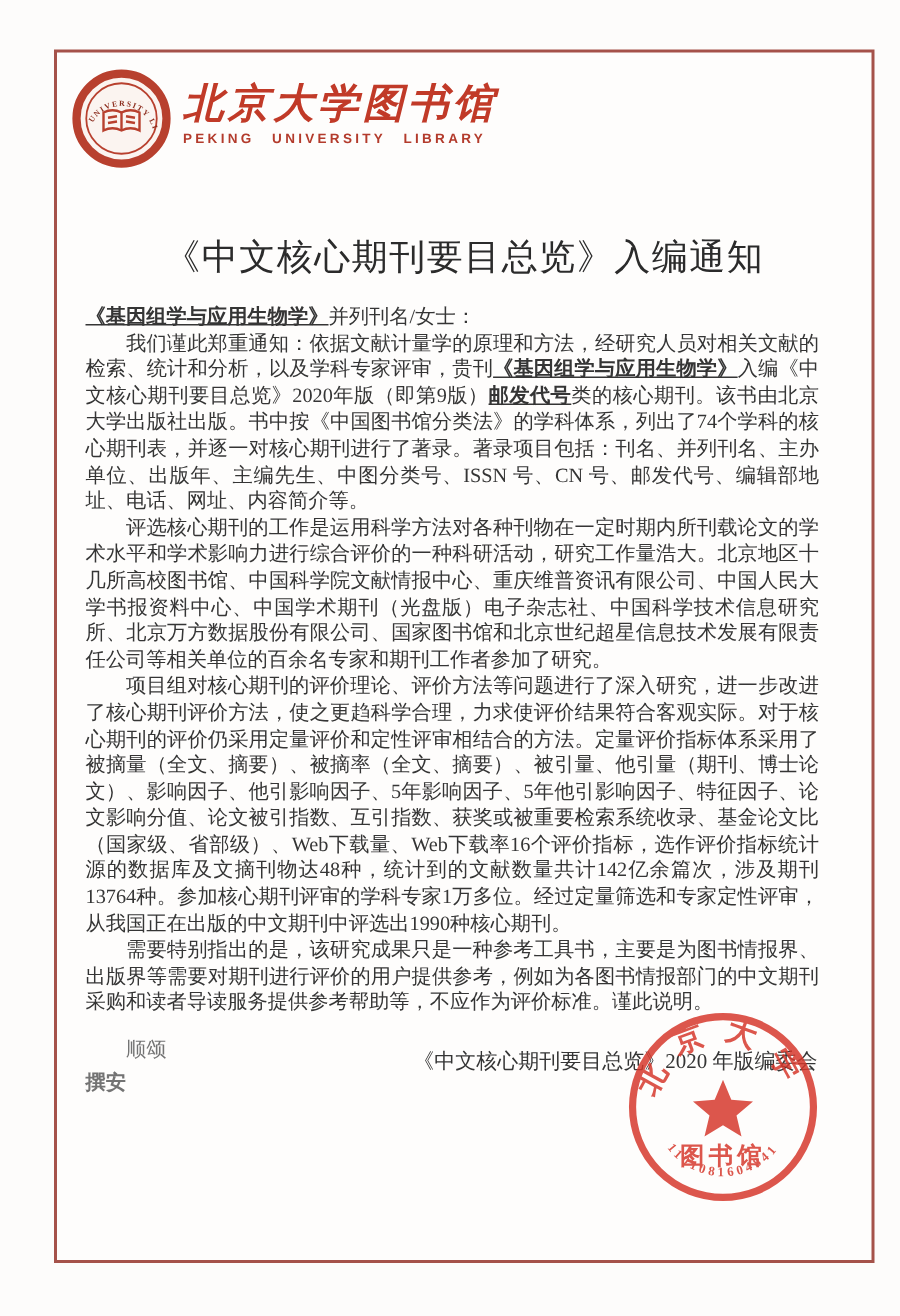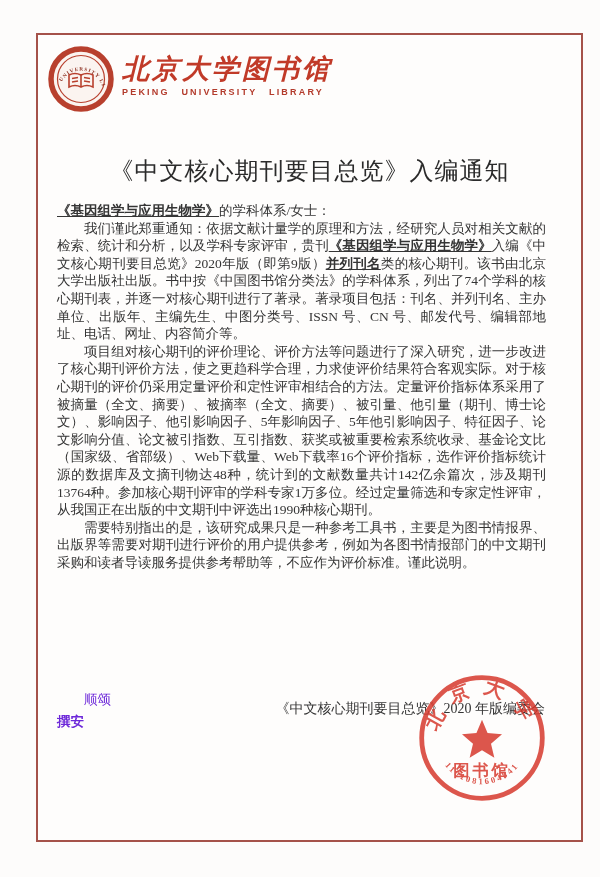--- a/index.html
+++ b/index.html
@@ -36,21 +36,21 @@
   .doc-body {
     position:absolute; left:57px; top:202px; width:489px;
     font-size:13.5px; line-height:17.6px; text-align:justify; color:#353535;
   }
   .doc-body p { text-indent:2em; margin:0; }
   .doc-body .salutation { text-indent:0; }
   .bold { font-weight:bold;text-decoration:underline; }
   
   .closing {
     position:absolute; left:57px; top:690px; font-size:13.5px;
-    line-height:19px; color:#6d28d9;
+    line-height:19px; color:#737373;
   }
   .closing .line1 { text-indent:2em; display:block; }
   .closing .line2 { display:block; margin-top:3px;font-weight:bold; }
   
   .signature {
     position:absolute; right:55px; top:697px; text-align:left;
     font-size:14px; line-height:24px; color:#353535;
   }
   
   .stamp { position:absolute; left:415px; top:671px; width:134px; height:134px; opacity:.84; }
@@ -78,22 +78,23 @@
 </svg>
 
 <div class="header-names">
   <div class="org-cn">北京大学图书馆</div>
   <div class="org-en">PEKING UNIVERSITY LIBRARY</div>
 </div>
 
 <div class="doc-title">《中文核心期刊要目总览》入编通知</div>
 
 <div class="doc-body">
-  <p class="salutation"><span class="bold">《基因组学与应用生物学》</span><span>的学科体系/女士：</span></p>
-  <p><span>我们谨此郑重通知：依据文献计量学的原理和方法，经研究人员对相关文献的检索、统计和分析，以及学科专家评审，贵刊</span><span class="bold">《基因组学与应用生物学》</span><span>入编《中文核心期刊要目总览》2020年版（即第9版）</span><span class="bold">并列刊名</span><span>类的核心期刊。该书由北京大学出版社出版。书中按《中国图书馆分类法》的学科体系，列出了74个学科的核心期刊表，并逐一对核心期刊进行了著录。著录项目包括：刊名、并列刊名、主办单位、出版年、主编先生、中图分类号、ISSN 号、CN 号、邮发代号、编辑部地址、电话、网址、内容简介等。</span></p>
+  <p class="salutation"><span class="bold">《基因组学与应用生物学》</span><span>并列刊名/女士：</span></p>
+  <p><span>我们谨此郑重通知：依据文献计量学的原理和方法，经研究人员对相关文献的检索、统计和分析，以及学科专家评审，贵刊</span><span class="bold">《基因组学与应用生物学》</span><span>入编《中文核心期刊要目总览》2020年版（即第9版）</span><span class="bold">邮发代号</span><span>类的核心期刊。该书由北京大学出版社出版。书中按《中国图书馆分类法》的学科体系，列出了74个学科的核心期刊表，并逐一对核心期刊进行了著录。著录项目包括：刊名、并列刊名、主办单位、出版年、主编先生、中图分类号、ISSN 号、CN 号、邮发代号、编辑部地址、电话、网址、内容简介等。</span></p>
+  <p>评选核心期刊的工作是运用科学方法对各种刊物在一定时期内所刊载论文的学术水平和学术影响力进行综合评价的一种科研活动，研究工作量浩大。北京地区十几所高校图书馆、中国科学院文献情报中心、重庆维普资讯有限公司、中国人民大学书报资料中心、中国学术期刊（光盘版）电子杂志社、中国科学技术信息研究所、北京万方数据股份有限公司、国家图书馆和北京世纪超星信息技术发展有限责任公司等相关单位的百余名专家和期刊工作者参加了研究。</p>
   <p>项目组对核心期刊的评价理论、评价方法等问题进行了深入研究，进一步改进了核心期刊评价方法，使之更趋科学合理，力求使评价结果符合客观实际。对于核心期刊的评价仍采用定量评价和定性评审相结合的方法。定量评价指标体系采用了被摘量（全文、摘要）、被摘率（全文、摘要）、被引量、他引量（期刊、博士论文）、影响因子、他引影响因子、5年影响因子、5年他引影响因子、特征因子、论文影响分值、论文被引指数、互引指数、获奖或被重要检索系统收录、基金论文比（国家级、省部级）、Web下载量、Web下载率16个评价指标，选作评价指标统计源的数据库及文摘刊物达48种，统计到的文献数量共计142亿余篇次，涉及期刊13764种。参加核心期刊评审的学科专家1万多位。经过定量筛选和专家定性评审，从我国正在出版的中文期刊中评选出1990种核心期刊。</p>
   <p>需要特别指出的是，该研究成果只是一种参考工具书，主要是为图书情报界、出版界等需要对期刊进行评价的用户提供参考，例如为各图书情报部门的中文期刊采购和读者导读服务提供参考帮助等，不应作为评价标准。谨此说明。</p>
 </div>
 
 <div class="closing">
   <span class="line1">顺颂</span>
   <span class="line2">撰安</span>
 </div>
 
 <div class="signature">

